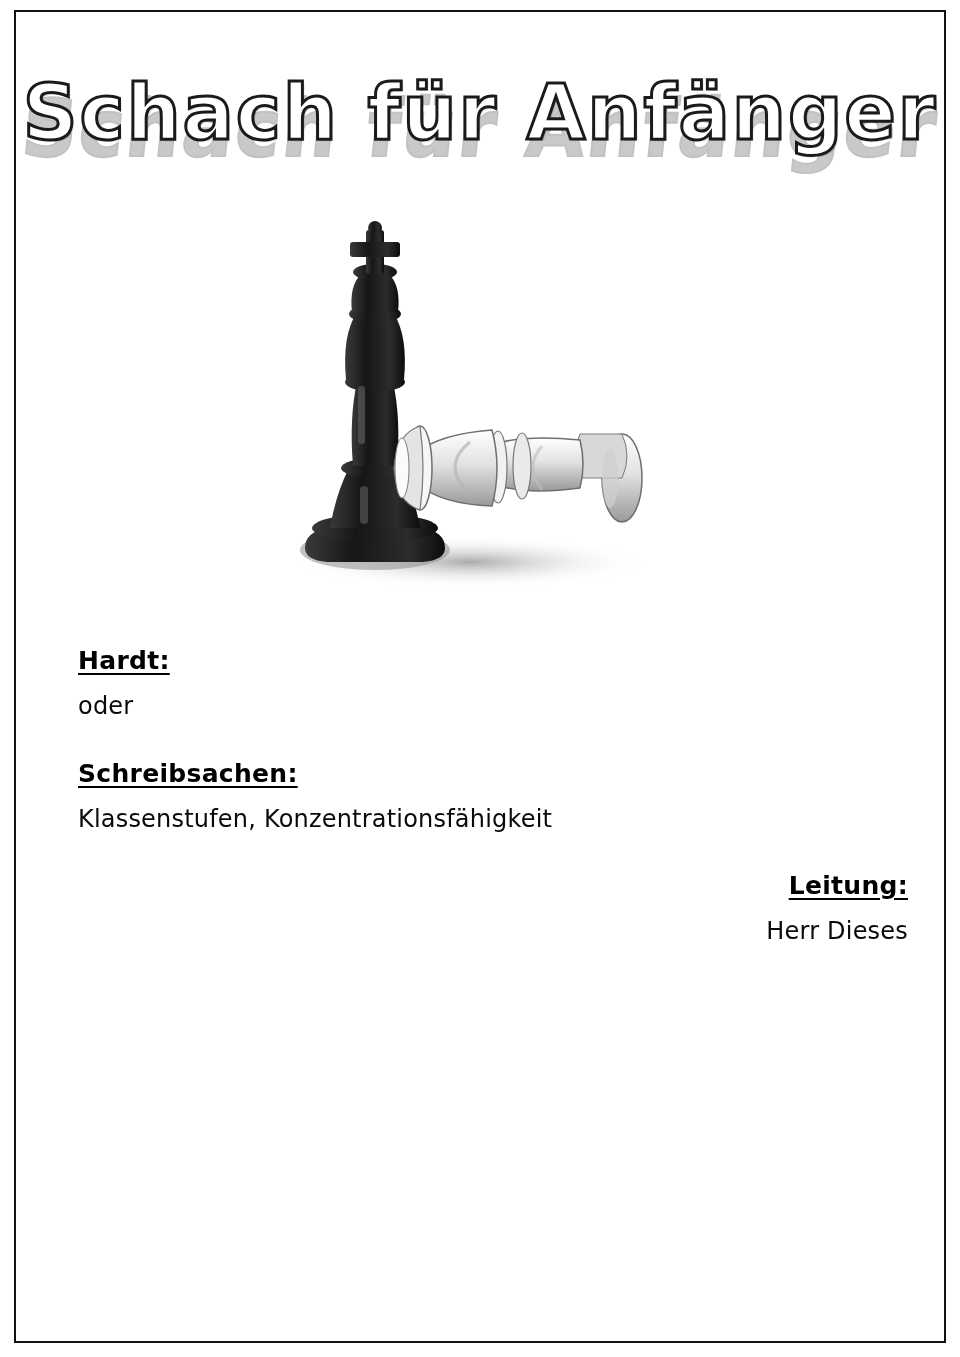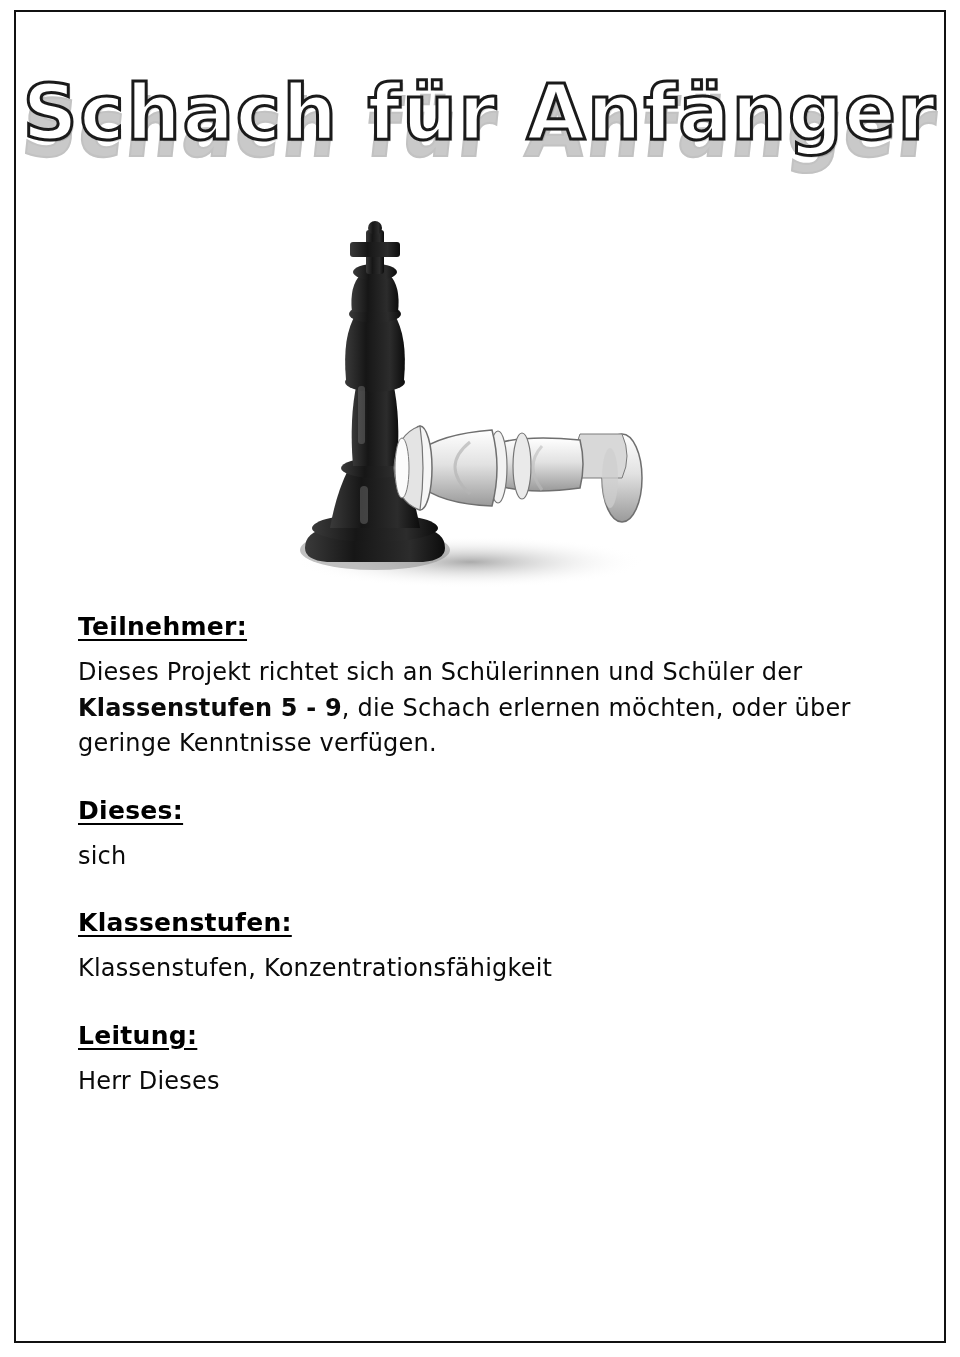--- a/index.html
+++ b/index.html
@@ -186,34 +186,30 @@
 
         <path d="M200 232 q-30 24 0 52" fill="none" stroke="#b5b5b5" stroke-width="3" opacity="0.7"></path>
         <path d="M272 236 q-18 20 0 44" fill="none" stroke="#bcbcbc" stroke-width="3" opacity="0.6"></path>
         <ellipse cx="340" cy="268" rx="8" ry="30" fill="#cfcfcf" opacity="0.7"></ellipse>
       </g>
     </svg>
   </div>
 
   <div class="content">
 
-    <div class="block">
-      <div class="heading">Teilnehmer:</div>
-      <p class="para"><span>Dieses Projekt richtet sich an Schülerinnen und Schüler der </span><b>Klassenstufen 5 - 9</b><span>, die Schach erlernen möchten, oder über geringe Kenntnisse verfügen.</span></p>
+
+    <div class="block" style="margin-top:34px;">
+      <div class="heading">Hardt:</div>
+      <p class="para">oder</p>
     </div>
 
     <div class="block" style="margin-top:34px;">
-      <div class="heading">Dieses:</div>
-      <p class="para">sich</p>
-    </div>
-
-    <div class="block" style="margin-top:34px;">
-      <div class="heading">Klassenstufen:</div>
+      <div class="heading">Schreibsachen:</div>
       <p class="para">Klassenstufen, Konzentrationsfähigkeit</p>
     </div>
 
-    <div class="block" style="margin-top:34px;">
+    <div class="block" style="margin-top:34px;text-align:right;">
       <div class="heading">Leitung:</div>
       <p class="para">Herr Dieses</p>
     </div>
 
   </div>
 </div>
 
 </body></html>

